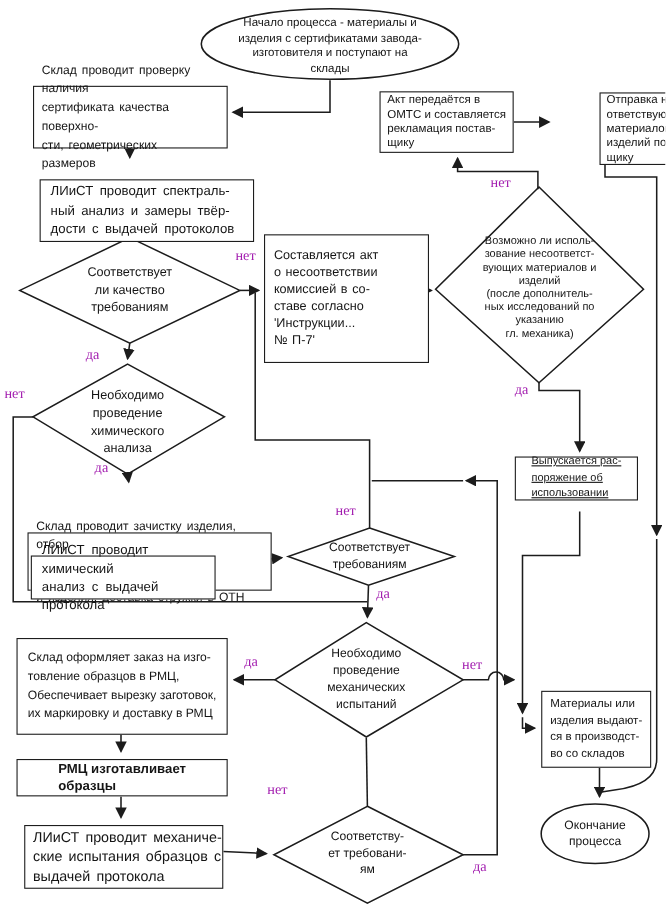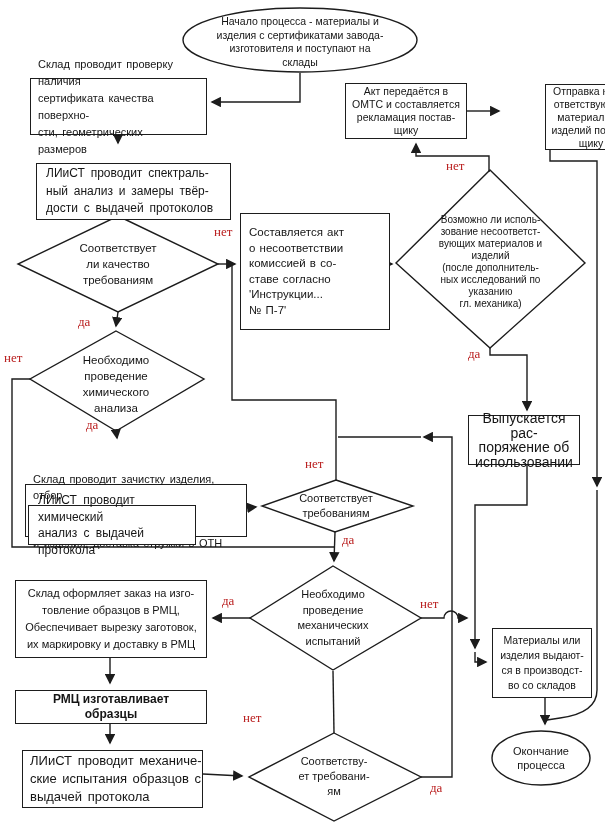--- a/index.html
+++ b/index.html
@@ -1,24 +1,24 @@
 <!DOCTYPE html>
 <html><head>
 <meta charset="utf-8">
 <style>
   html,body{margin:0;padding:0;background:#ffffff;}
   .canvas{position:relative;width:605px;height:828px;background:#ffffff;overflow:hidden;
           font-family:"Liberation Sans",sans-serif;color:#111;}
   .layer{position:absolute;left:0;top:0;}
   .node{position:absolute;white-space:pre-line;color:#151515;box-sizing:border-box;}
   .rect{border:1.4px solid #1d1d1d;background:#fff;display:flex;align-items:center;
-        justify-content:center;text-align:center;}
+        justify-content:center;text-align:left;}
   .tl{justify-content:flex-start;text-align:left;}
   .ov{background:transparent;border:none;text-align:center;pointer-events:none;}
-  .elbl{position:absolute;font-family:"Liberation Serif",serif;font-size:13px;color:#b91c1c;}
+  .elbl{position:absolute;font-family:"Liberation Serif",serif;font-size:13px;color:#a21caf;}
 </style>
 </head>
 <body>
 
 <div class="canvas">
 
   <svg class="layer" width="605" height="828" viewBox="0 0 605 828">
     <defs>
       <marker id="arr" viewBox="0 0 10 10" refX="8.5" refY="5" markerWidth="7.5" markerHeight="7.5" orient="auto-start-reverse">
         <path d="M0,0 L10,5 L0,10 z" fill="#1c1c1c"></path>
@@ -94,24 +94,24 @@
   <div class="node rect" style="left:505px;top:84px;width:92px;height:66px;font-size:10.5px;line-height:13px;margin-left:40px;">Отправка несо-
 ответствующих
 материалов и
 изделий постав-
 щику</div>
   <div class="node rect tl" style="left:25px;top:443px;width:222px;height:53px;font-size:11px;line-height:16px;padding-left:7px;word-spacing:1.5px;margin-top:41px;">Склад проводит зачистку изделия, отбор
 стружки, маркировку пакета со стружкой
 и изделия, доставка стружки в ОТН</div>
   <div class="node rect tl" style="left:28px;top:505px;width:168px;height:40px;font-size:12px;line-height:16.5px;padding-left:9px;word-spacing:3px;">ЛИиСТ проводит химический
 анализ с выдачей протокола</div>
-  <div class="node rect" style="left:468px;top:415px;width:112px;height:50px;font-size:14px;line-height:14.5px;">Выпускается рас-
+  <div class="node rect" style="left:468px;top:415px;width:112px;height:40px;font-size:10px;line-height:14.5px;text-decoration:underline;">Выпускается рас-
 поряжение об
 использовании</div>
-  <div class="node rect" style="left:15px;top:580px;width:192px;height:78px;font-size:11px;line-height:17px;">Склад оформляет заказ на изго-
+  <div class="node rect" style="left:15px;top:580px;width:192px;height:88px;font-size:11px;line-height:17px;">Склад оформляет заказ на изго-
 товление образцов в РМЦ,
 Обеспечивает вырезку заготовок,
 их маркировку и доставку в РМЦ</div>
   <div class="node rect" style="left:15px;top:690px;width:192px;height:34px;font-size:12px;line-height:15px;font-weight:bold;">РМЦ изготавливает
 образцы</div>
   <div class="node rect tl" style="left:22px;top:750px;width:181px;height:58px;font-size:13px;line-height:18px;padding-left:7px;word-spacing:2px;">ЛИиСТ проводит механиче-
 ские испытания образцов с
 выдачей протокола</div>
   <div class="node rect" style="left:492px;top:628px;width:100px;height:70px;font-size:10.5px;line-height:15px;">Материалы или
 изделия выдают-

